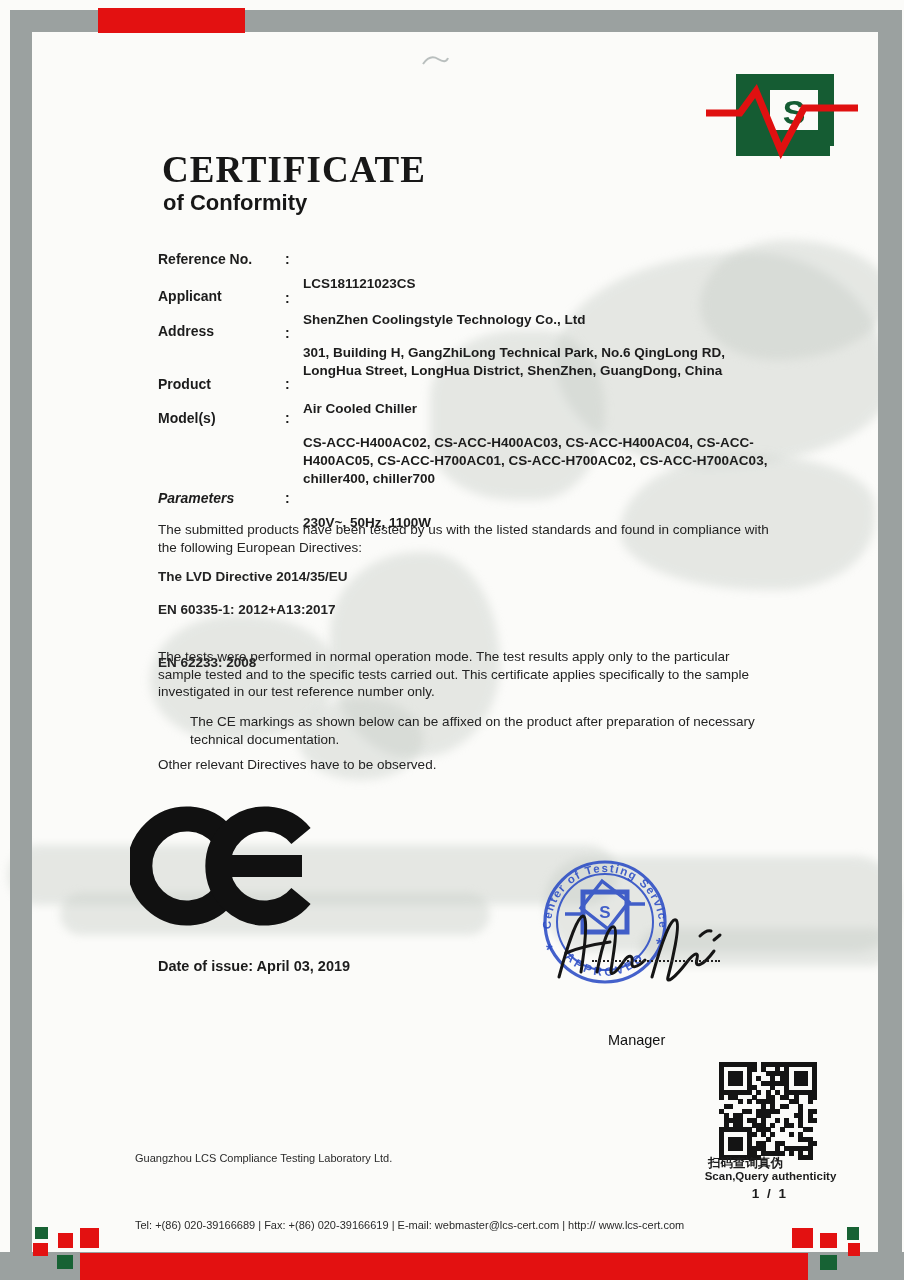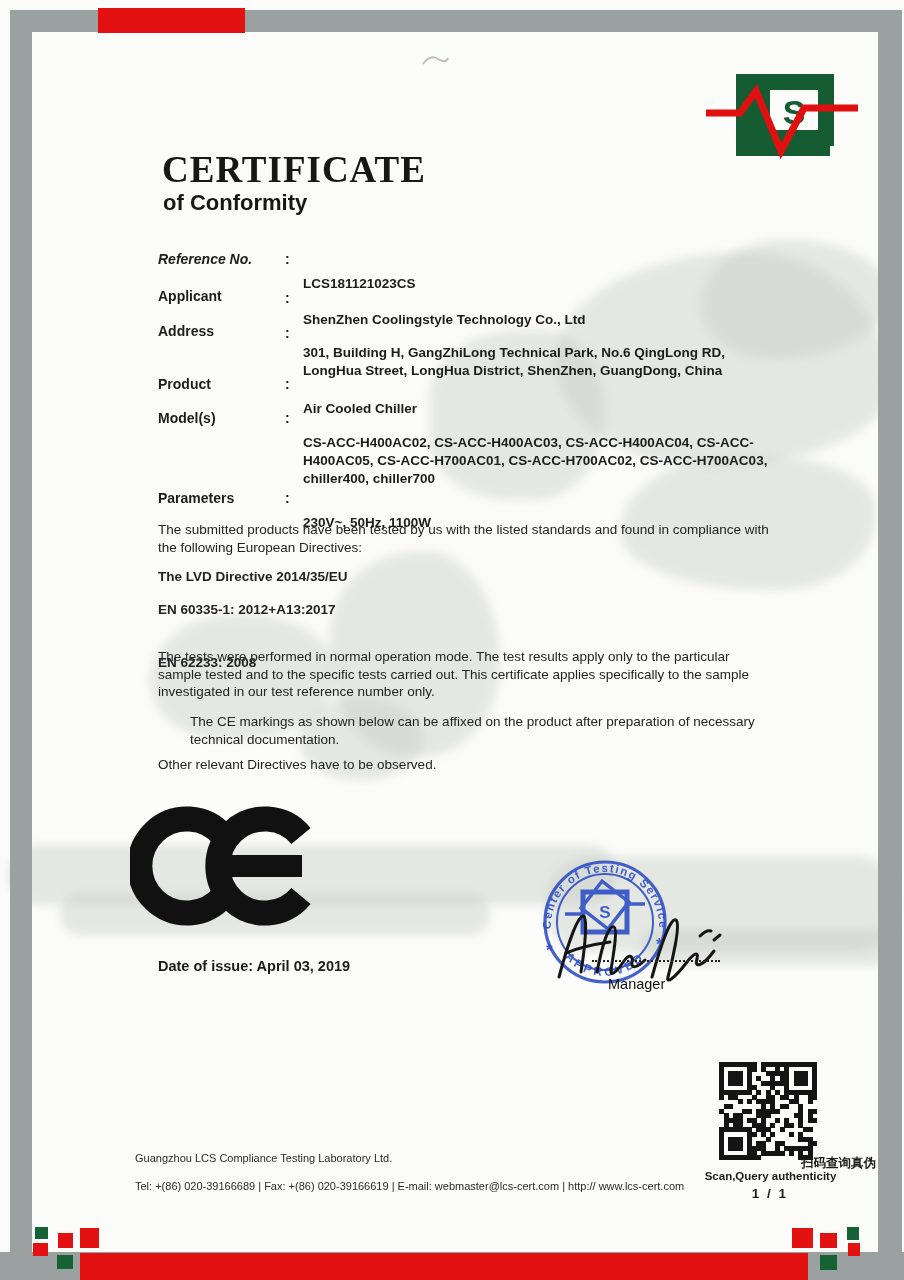--- a/index.html
+++ b/index.html
@@ -17,24 +17,24 @@
   
   .f-label{position:absolute;left:158px;width:125px;font-size:14px;font-weight:bold;}
   .f-colon{position:absolute;left:285px;font-size:14px;font-weight:bold;}
   .f-value{position:absolute;left:303px;width:480px;font-size:13.5px;font-weight:bold;line-height:18px;margin-top:24px;}
   
   .para{position:absolute;left:158px;width:614px;font-size:13.5px;line-height:17.5px;color:#232323;}
   .para.bold{font-weight:bold;}
   .date-line{position:absolute;left:158px;top:958px;font-size:14.5px;font-weight:bold;}
   
   .foot{position:absolute;left:135px;font-size:11px;color:#2a2a2a;line-height:14px;}
-  .qr-cap-zh{position:absolute;left:736px;top:1155px;width:140px;text-align:right;font-size:12.5px;font-weight:bold;}
+  .qr-cap-zh{position:absolute;left:708px;top:1155px;width:140px;text-align:left;font-size:12.5px;font-weight:bold;}
   .qr-cap-en{position:absolute;left:688px;top:1170px;width:165px;text-align:center;font-size:11.5px;font-weight:bold;}
   .page-num{position:absolute;left:735px;top:1186px;width:70px;text-align:center;font-size:13.5px;font-weight:bold;letter-spacing:2px;}
-  .manager{position:absolute;left:608px;top:976px;font-size:14.5px;color:#111;}
+  .manager{position:absolute;left:608px;top:1032px;font-size:14.5px;color:#111;}
   .dotline{position:absolute;left:592px;top:960px;width:128px;border-bottom:2px dotted #222;}
   svg{display:block;}
 </style>
 </head>
 <body>
 
 <div class="sheet">
 
   <div>
     <div class="wm" style="left:555px;top:252px;width:335px;height:215px;border-radius:58% 42% 55% 45% / 50% 62% 38% 50%;"></div>
@@ -77,21 +77,21 @@
     <rect x="36" y="16" width="18" height="82" fill="#155c33"></rect>
     <rect x="36" y="80" width="94" height="18" fill="#155c33"></rect>
     <text x="94" y="66" font-size="34" font-weight="bold" fill="#155c33" text-anchor="middle" font-family="Liberation Sans, sans-serif">S</text>
     <polyline points="6,55 40,55 56,33 81,93 104,50 124,50 158,50" fill="none" stroke="#e01010" stroke-width="7" stroke-linejoin="miter"></polyline>
   </svg>
 
   <div class="t-main">CERTIFICATE</div>
   <div class="t-sub">of Conformity</div>
 
   <div>
-    <div class="f-label" style="top:251px;font-style:italic;">Reference No.</div>
+    <div class="f-label" style="top:251px;">Reference No.</div>
     <div class="f-colon" style="top:251px;">:</div>
     <div class="f-value" style="top:251px;">LCS181121023CS</div>
   </div>
   <div>
     <div class="f-label" style="top:288px;">Applicant</div>
     <div class="f-colon" style="top:290px;">:</div>
     <div class="f-value" style="top:287px;">ShenZhen Coolingstyle Technology Co., Ltd</div>
   </div>
   <div>
     <div class="f-label" style="top:323px;">Address</div>
@@ -102,21 +102,21 @@
     <div class="f-label" style="top:376px;">Product</div>
     <div class="f-colon" style="top:376px;">:</div>
     <div class="f-value" style="top:376px;">Air Cooled Chiller</div>
   </div>
   <div>
     <div class="f-label" style="top:410px;">Model(s)</div>
     <div class="f-colon" style="top:410px;">:</div>
     <div class="f-value" style="top:410px;">CS-ACC-H400AC02, CS-ACC-H400AC03, CS-ACC-H400AC04, CS-ACC-H400AC05, CS-ACC-H700AC01, CS-ACC-H700AC02, CS-ACC-H700AC03, chiller400, chiller700</div>
   </div>
   <div>
-    <div class="f-label" style="top:490px;">Parameters</div>
+    <div class="f-label" style="top:490px;font-style:italic;">Parameters</div>
     <div class="f-colon" style="top:490px;">:</div>
     <div class="f-value" style="top:490px;">230V~, 50Hz, 1100W</div>
   </div>
 
   <div class="para" style="top:521px;">The submitted products have been tested by us with the listed standards and found in compliance with the following European Directives:</div>
   <div class="para bold" style="top:568px;">The LVD Directive 2014/35/EU</div>
   <div class="para bold" style="top:601px;">EN 60335-1: 2012+A13:2017</div>
   <div class="para bold" style="top:618px;margin-top:36px;">EN 62233: 2008</div>
   <div class="para" style="top:648px;">The tests were performed in normal operation mode. The test results apply only to the particular sample tested and to the specific tests carried out. This certificate applies specifically to the sample investigated in our test reference number only.</div>
   <div class="para" style="top:713px;margin-left:32px;">The CE markings as shown below can be affixed on the product after preparation of necessary technical documentation.</div>
@@ -410,15 +410,15 @@
       <rect x="37.333333333333336" y="93.33333333333334" width="4.866666666666667" height="4.866666666666667"></rect>
       <rect x="79.33333333333334" y="93.33333333333334" width="4.866666666666667" height="4.866666666666667"></rect>
       <rect x="84" y="93.33333333333334" width="4.866666666666667" height="4.866666666666667"></rect>
       <rect x="88.66666666666667" y="93.33333333333334" width="4.866666666666667" height="4.866666666666667"></rect>
     </svg>
   <div class="qr-cap-zh">扫码查询真伪</div>
   <div class="qr-cap-en">Scan,Query authenticity</div>
   <div class="page-num">1 / 1</div>
 
   <div class="foot" style="top:1151px;">Guangzhou LCS Compliance Testing Laboratory Ltd.</div>
-  <div class="foot" style="top:1179px;">Tel: +(86) 020-39166689 | Fax: +(86) 020-39166619  |  E-mail: webmaster@lcs-cert.com  |  http:// www.lcs-cert.com</div>
+  <div class="foot" style="top:1218px;">Tel: +(86) 020-39166689 | Fax: +(86) 020-39166619  |  E-mail: webmaster@lcs-cert.com  |  http:// www.lcs-cert.com</div>
 
 </div>
 
 </body></html>

